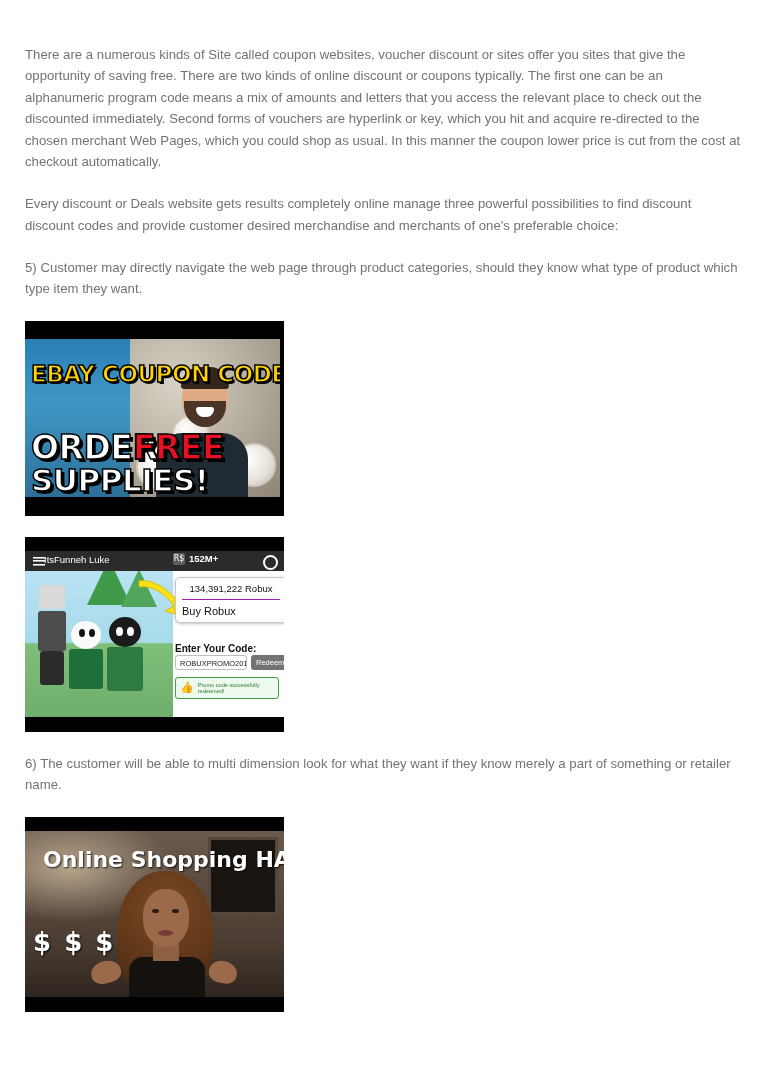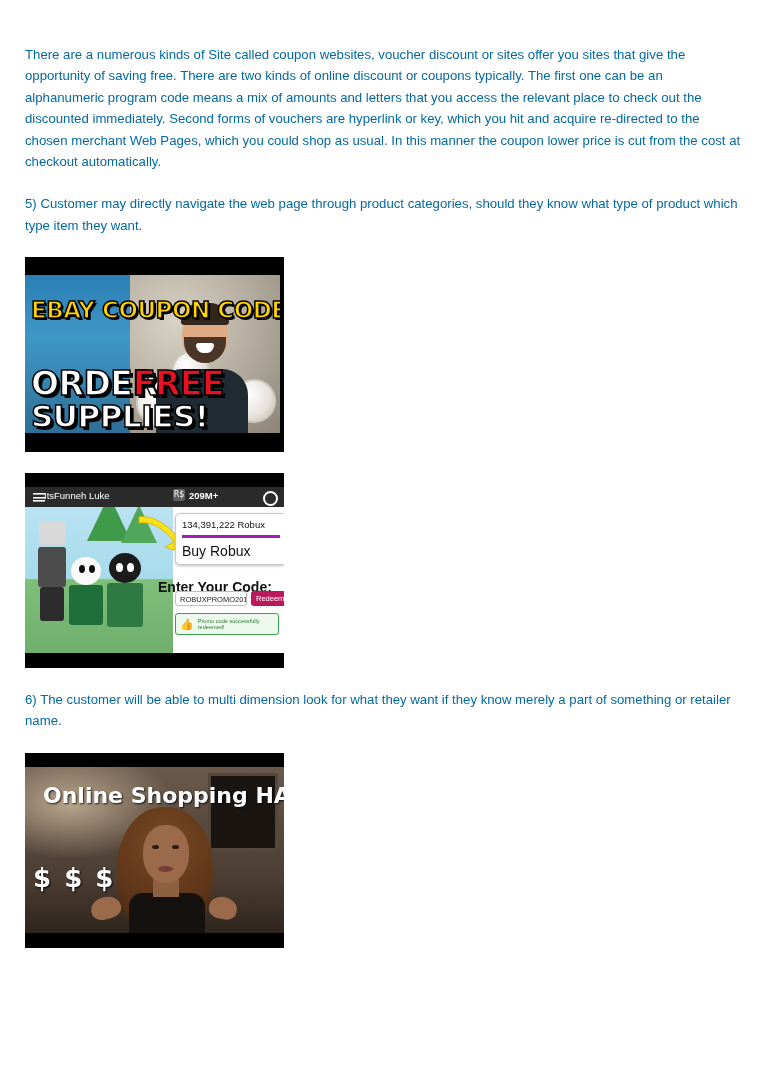--- a/index.html
+++ b/index.html
@@ -25,21 +25,21 @@
   .content {
     position: absolute;
     left: 25px;
     top: 44px;
     width: 718px;
   }
   p.para {
     margin: 0 0 21px 0;
     font-size: 13.2px;
     line-height: 1.62;
-    color: #0369a1;
+    color: #737373;
     text-align: left;
   }
   p.para:last-child { margin-bottom: 0; }
 
   .figure {
     width: 259px;
     margin: 0 0 21px 0;
     background: #000000;
     position: relative;
     overflow: hidden;
@@ -261,36 +261,37 @@
     border: 1px solid #c9c9c9;
     border-radius: 5px;
     box-shadow: 0 1px 3px rgba(0,0,0,.25);
     padding: 5px 6px;
   }
   .fig2 .panel .amount {
     font-size: 9.5px;
     color: #111;
     margin-bottom: 5px;
     white-space: nowrap;
+    text-align: center;
   }
   .fig2 .panel .buy {
-    font-size: 14px;
+    font-size: 11px;
     color: #111;
-    border-top: 3px solid #a21caf;
+    border-top: 1px solid #a21caf;
     padding-top: 5px;
   }
   .fig2 .arrow {
     position: absolute;
     left: 112px; top: 26px;
     width: 56px; height: 46px;
   }
   .fig2 .code-label {
     position: absolute;
-    left: 133px; top: 92px;
-    font-size: 14px;
+    left: 150px; top: 92px;
+    font-size: 10px;
     font-weight: bold;
     color: #111;
   }
   .fig2 .code-box {
     position: absolute;
     left: 150px; top: 104px;
     width: 72px; height: 15px;
     border: 1px solid #bdbdbd;
     border-radius: 3px;
     background: #fff;
@@ -300,21 +301,21 @@
     padding-left: 4px;
     box-sizing: border-box;
     white-space: nowrap;
     overflow: hidden;
   }
   .fig2 .redeem-btn {
     position: absolute;
     left: 226px; top: 104px;
     height: 15px;
     padding: 0 5px;
-    background: #be185d;
+    background: #737373;
     color: #ffffff;
     font-size: 7.5px;
     line-height: 15px;
     border-radius: 3px;
     white-space: nowrap;
   }
   .fig2 .success {
     position: absolute;
     left: 150px; top: 126px;
     width: 104px;
@@ -430,20 +431,21 @@
     text-shadow: 1px 1px 2px rgba(0,0,0,.9);
   }
 </style>
 </head>
 <body>
 
 <div class="page">
   <div class="content">
 
     <p class="para">There are a numerous kinds of Site called coupon websites, voucher discount or sites offer you sites that give the opportunity of saving free. There are two kinds of online discount or coupons typically. The first one can be an alphanumeric program code means a mix of amounts and letters that you access the relevant place to check out the discounted immediately. Second forms of vouchers are hyperlink or key, which you hit and acquire re-directed to the chosen merchant Web Pages, which you could shop as usual. In this manner the coupon lower price is cut from the cost at checkout automatically.</p>
+    <p class="para">Every discount or Deals website gets results completely online manage three powerful possibilities to find discount discount codes and provide customer desired merchandise and merchants of one's preferable choice:</p>
     <p class="para">5) Customer may directly navigate the web page through product categories, should they know what type of product which type item they want.</p>
 
     <div class="figure fig1">
       <div class="band">
         <div class="kitchen"></div>
         <div class="plate p1"></div>
         <div class="plate p2"></div>
         <div class="plate p3"></div>
         <div class="plate p4"></div>
         <div class="person-body"></div>
@@ -474,21 +476,21 @@
           <div class="av av3-head"></div>
           <div class="av av3-eye1"></div>
           <div class="av av3-eye2"></div>
         </div>
 
         <div class="topbar">
           <div class="topbar-hamb"></div>
           <div class="topbar-name">ItsFunneh Luke</div>
           <div class="robux-chip">
             <div class="robux-ico">R$</div>
-            <div class="robux-amt">209M+</div>
+            <div class="robux-amt">152M+</div>
           </div>
           <div class="gear"></div>
         </div>
 
         <svg class="arrow" viewBox="0 0 56 46">
           <path d="M2 4 C14 2 30 10 42 26 L50 18 L48 40 L28 34 L37 29 C26 14 13 8 2 10 Z" fill="#ffe11a" stroke="#d8bd00" stroke-width="1"></path>
         </svg>
 
         <div class="panel">
           <div class="amount">134,391,222 Robux</div>

